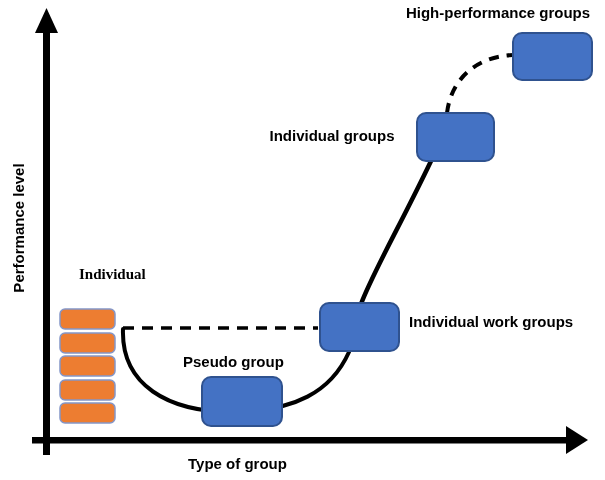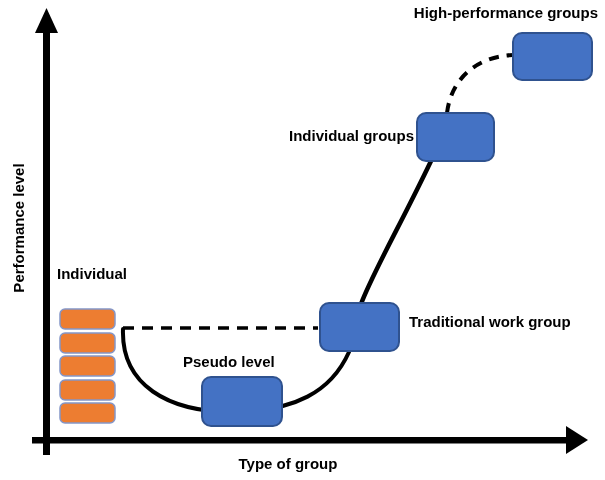--- a/index.html
+++ b/index.html
@@ -21,36 +21,36 @@
     top: 0;
   }
   .lbl {
     position: absolute;
     font-size: 15px;
     font-weight: bold;
     color: #000000;
     white-space: nowrap;
     line-height: 20px;
   }
-  .lbl.right { text-align: right; }
-  .lbl.center { text-align: center; }
+  .lbl.right { text-align: center; }
+  .lbl.center { text-align: left; }
   #y-axis-label {
     left: -61px;
     top: 218px;
     width: 160px;
     height: 20px;
     text-align: center;
     transform: rotate(-90deg);
   }
   #x-axis-label   { left: 188px; top: 454px; width: 200px; }
   #hp-label       { left: 398px; top: 3px;   width: 200px; }
   #eff-label      { left: 250px; top: 126px; width: 164px; }
   #trad-label     { left: 409px; top: 312px; }
   #pseudo-label   { left: 183px; top: 352px; }
-  #members-label  { left: 57px;  top: 264px; }
+  #members-label  { left: 79px;  top: 264px; font-family: Liberation Serif, serif; }
 </style>
 </head>
 <body>
 
 <div id="stage">
 
   <svg id="diagram-svg" width="605" height="480" viewBox="0 0 605 480">
 
     <path d="M 123 328 H 318" fill="none" stroke-width="3.5" stroke-dasharray="11 8" stroke="#000000"></path>
     <path d="M 123 329 C 121 385, 168 412, 233 412 C 295 411, 331 392, 349 352" fill="none" stroke-width="4" stroke-linecap="round" stroke="#000000"></path>
@@ -82,21 +82,21 @@
   </svg>
 
   <div id="y-axis-label" class="lbl">Performance level</div>
 
   <div id="x-axis-label" class="lbl center">Type of group</div>
 
   <div id="hp-label" class="lbl right">High-performance groups</div>
 
   <div id="eff-label" class="lbl right">Individual groups</div>
 
-  <div id="trad-label" class="lbl">Traditional work group</div>
+  <div id="trad-label" class="lbl">Individual work groups</div>
 
-  <div id="pseudo-label" class="lbl">Pseudo level</div>
+  <div id="pseudo-label" class="lbl">Pseudo group</div>
 
   <div id="members-label" class="lbl">
     <div>Individual</div>
   </div>
 
 </div>
 
 </body></html>

